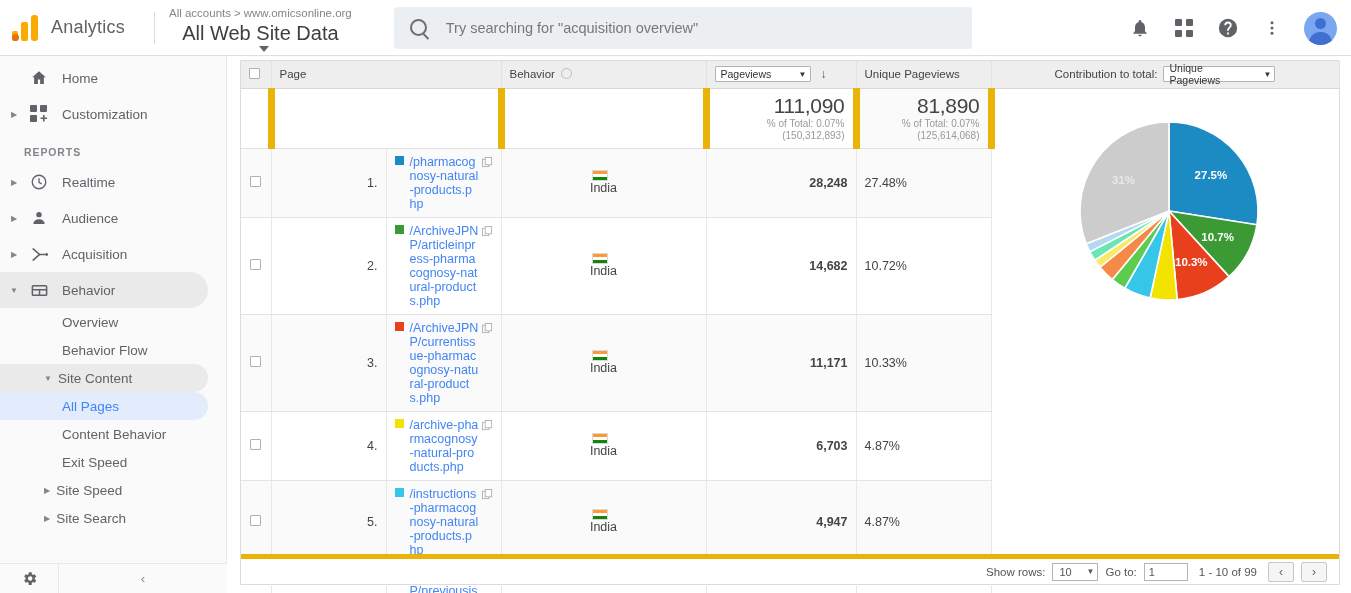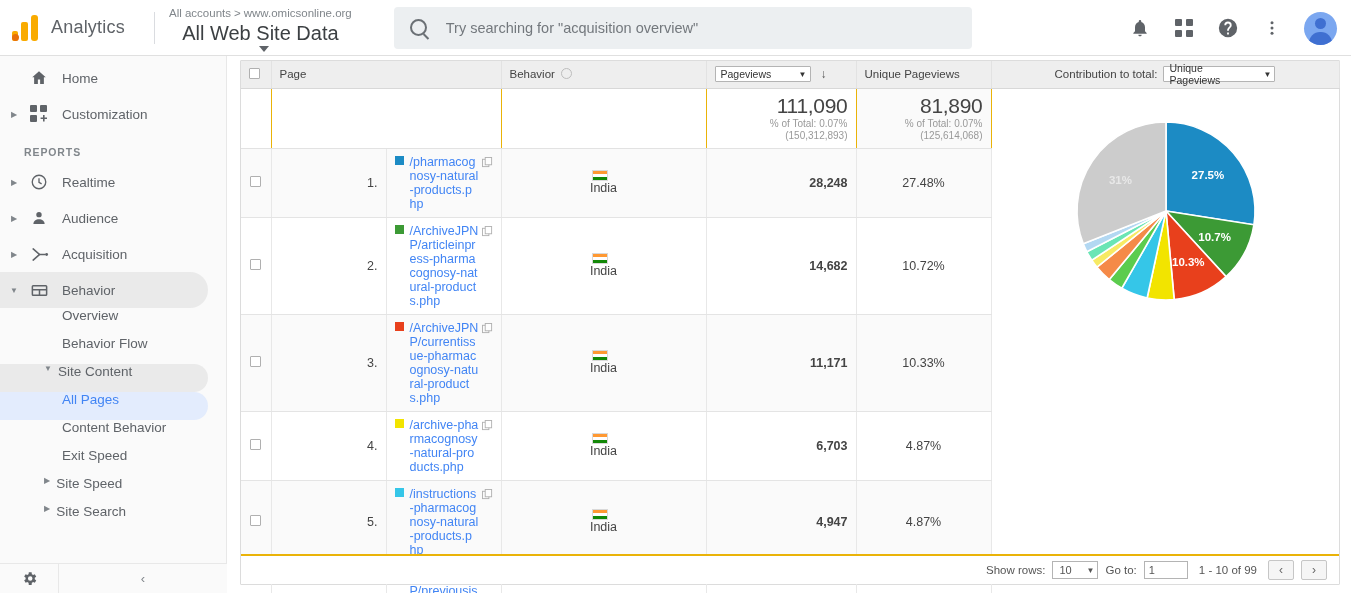--- a/index.html
+++ b/index.html
@@ -61,21 +61,21 @@
     border-radius: 0 18px 18px 0; margin-right: 18px;
   }
   .nav-item .arrow {
     width: 20px; flex: none; text-align: center; font-size: 8px; color: #80868b; margin-left: 4px;
   }
   .nav-item .nicon { width: 30px; flex: none; display: flex; justify-content: center; color: #5f6368; }
   .nav-item .nlabel { padding-left: 8px; }
   .nav-item.expanded { background: #eaeaea; }
   .section-label { font-size: 10.5px; color: #80868b; letter-spacing: .9px; padding: 14px 0 6px 24px; font-weight: bold;}
   .sub-item {
-    height: 28px; display: flex; align-items: flex-start; font-size: 13.5px; color: #5f6368;
+    height: 28px; display: flex; align-items: center; font-size: 13.5px; color: #5f6368;
     padding-left: 62px; border-radius: 0 18px 18px 0; margin-right: 18px; cursor: pointer;
   }
   .sub-item.group { padding-left: 44px; }
   .sub-item.group .caret { margin-right: 6px; font-size: 8px; color: #80868b; }
   .sub-item.active-group { background: #eaeaea; }
   .sub-item.selected { background: #e3ecfd; color: #4285f4; }
   #sidebar-footer {
     position: absolute; bottom: 0; left: 0; width: 227px; height: 30px;
     border-top: 1px solid #e8e8e8; display: flex; align-items: center; background: #fafafa;
   }
@@ -104,47 +104,47 @@
     display: inline-flex; align-items: center; justify-content: space-between;
     border: 1px solid #b4b4b4; background: #fff; height: 16px; font-size: 10.5px;
     padding: 0 3px 0 5px; color: #333; border-radius: 1px; vertical-align: middle;
   }
   .mini-select .cv { font-size: 8px; margin-left: 8px; }
   .sortarrow { margin-left: 10px; font-size: 12px; color: #555; }
   .hdr-inline { display: flex; align-items: center; }
   .info-dot { display:inline-block; width: 11px; height: 11px; border-radius: 50%;
      border: 1px solid #bdbdbd; margin-left: 6px; position: relative; vertical-align: -1px;}
 
-  tr.summary-row td { border-bottom: 1px solid #e2e2e2; border-right: 1px solid #eab308; height: 60px; vertical-align: middle; }
+  tr.summary-row td { border-bottom: 1px solid #e2e2e2; border-right: 7px solid #eab308; height: 60px; vertical-align: middle; }
   .sum-big { font-size: 21px; color: #444; text-align: right; line-height: 24px; letter-spacing: -0.3px;}
   .sum-sub { font-size: 10px; color: #999; text-align: right; line-height: 12px; }
 
   tr.data-row td { border-bottom: 1px solid #e4e4e4; border-right: 1px solid #e8e8e8;
                    font-size: 12.5px; color: #444; vertical-align: middle; padding: 6px 8px; }
   tr.data-row:nth-child(even) td { background: #fafafa; }
   td.c-chk { text-align: center; padding: 0; }
   td.c-idx { width: 34px; text-align: right; padding-right: 6px; color: #555; font-size: 12.5px; }
   .chk { width: 11px; height: 11px; border: 1px solid #b0b0b0; background: #fff; display: inline-block; border-radius: 1px;}
   .swatch { width: 9px; height: 9px; display: inline-block; flex: none; margin-right: 6px; margin-top: 1px; }
   .page-cell { display: flex; align-items: flex-start; }
   .page-link { color: #4285f4; font-size: 12.5px; line-height: 14px; word-break: break-all; flex: 1; cursor: pointer;}
   .ext-icon { flex: none; width: 11px; height: 11px; margin-left: 3px; margin-top: 2px; opacity: .65; }
   .country-cell { display: flex; align-items: center; flex-direction: column; }
   .flag { width: 16px; height: 11px; flex: none; margin-right: 8px; border: 1px solid #d9d9d9; position: relative; overflow:hidden;}
   .num { text-align: right; font-weight: bold; font-size: 12.5px; color: #333; }
-  .pct { text-align: center; font-size: 12.5px; color: #333; margin-top: 36px; }
+  .pct { text-align: left; font-size: 12.5px; color: #333; margin-top: 36px; }
 
   
   #pie-cell { position: relative; }
   #pie-wrap { position: absolute; left: 0; top: 0; width: 348px; height: 420px; }
   #pie-svg { position: absolute; left: 52px; top: 4px; }
 
   
   #table-footer { position: absolute; left: 0; right: 0; bottom: 0; height: 30px;
-    border-top: 2px solid #eab308; display: flex; align-items: center; justify-content: flex-end;
+    border-top: 5px solid #eab308; display: flex; align-items: center; justify-content: flex-end;
     padding-right: 12px; font-size: 11.5px; color: #555; gap: 7px; background: #fff;}
   #table-footer .f-sel { border: 1px solid #b4b4b4; height: 18px; display:inline-flex; align-items:center;
      justify-content: space-between; padding: 0 3px 0 6px; font-size: 11px; min-width: 46px; background: #fff;}
   #table-footer .f-input { border: 1px solid #b4b4b4; height: 18px; width: 44px; font-size: 11px;
      padding: 0 4px; background: #fff; display: inline-flex; align-items: center; }
   .pg-btn { width: 26px; height: 20px; border: 1px solid #c6c6c6; background: #f5f5f5;
      display: inline-flex; align-items: center; justify-content: center; color: #666; font-size: 12px; border-radius: 2px;}
 </style>
 </head>
 <body>

